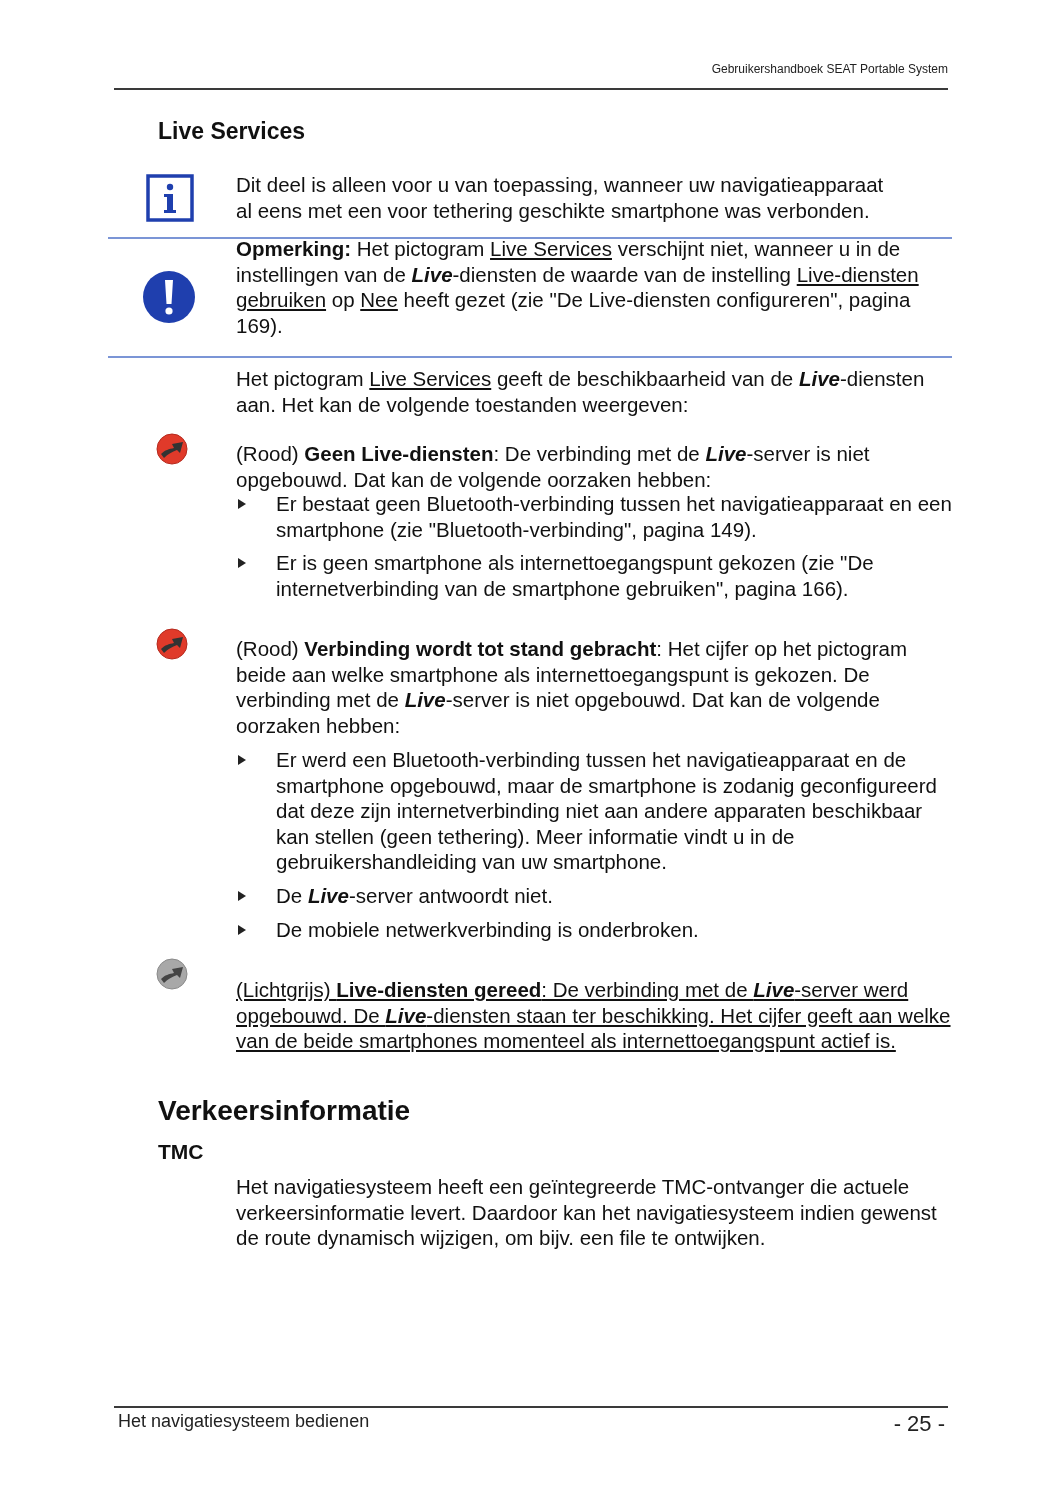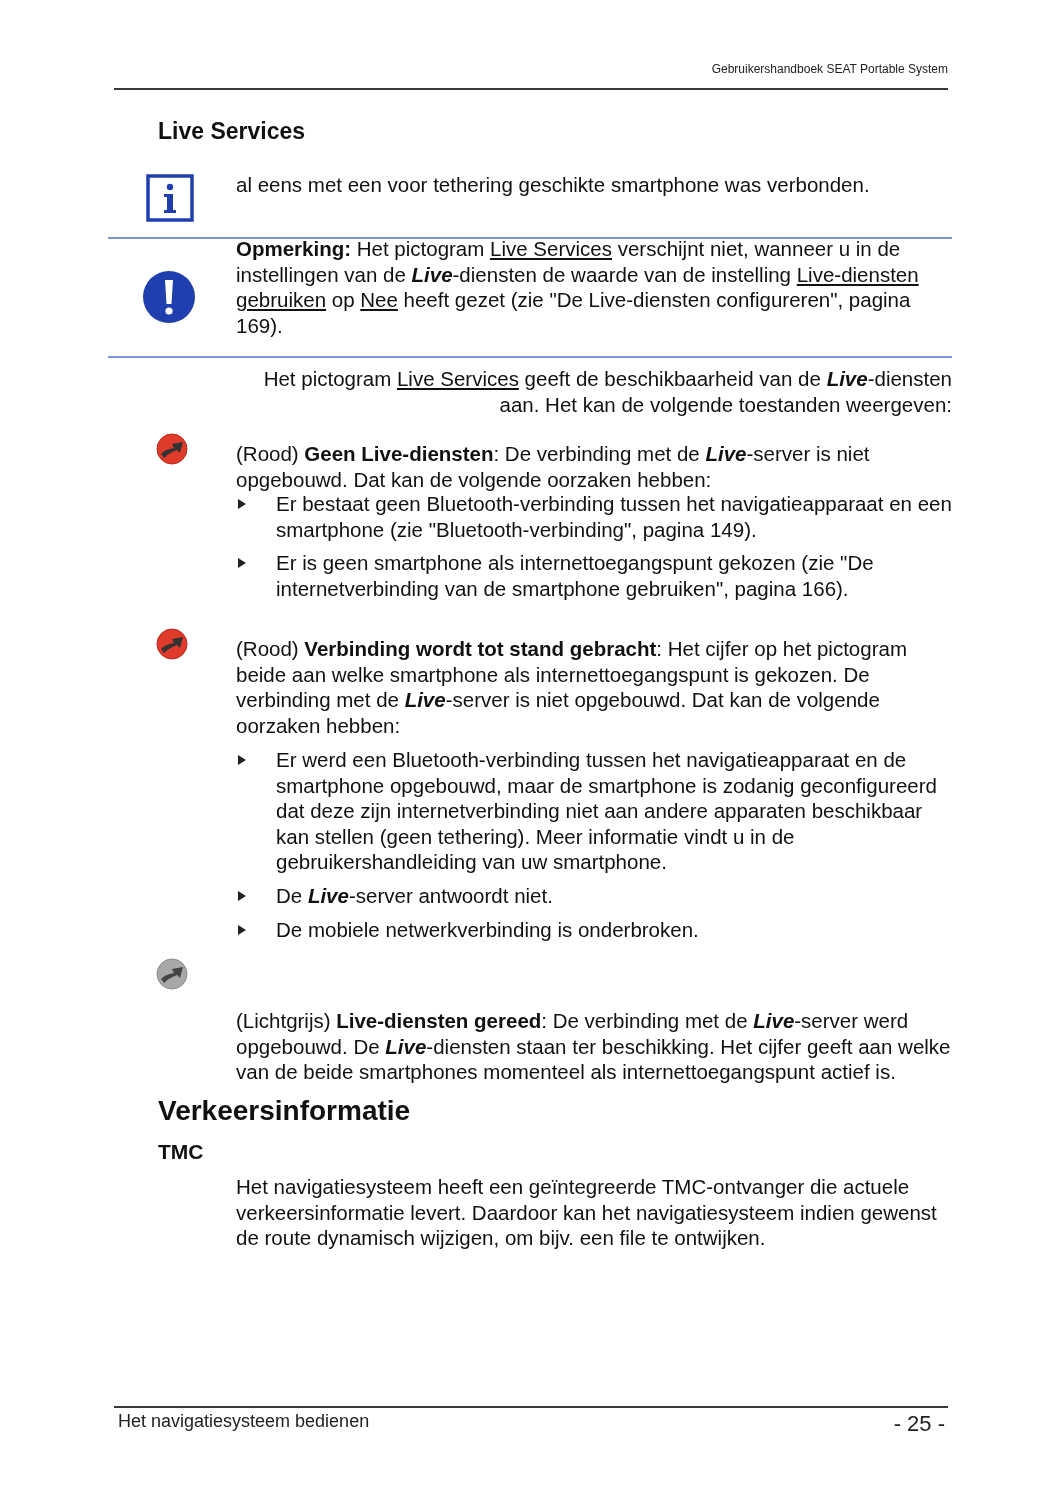--- a/index.html
+++ b/index.html
@@ -62,39 +62,40 @@
 <div class="h1" style="top:118px;">Live Services</div>
 
 <div class="icon" style="left:146px; top:174px;">
   <svg width="48" height="48" viewBox="0 0 48 48">
     <rect x="2" y="2" width="44" height="44" fill="#fff" stroke="#1f3fae" stroke-width="3.5"></rect>
     <circle cx="24" cy="13" r="3.2" fill="#1f3fae"></circle>
     <path d="M18 20 H27 V36 H30 V39 H18 V36 H21 V23 H18 Z" fill="#1f3fae"></path>
   </svg>
 </div>
 <div class="body-text" style="top:172px;">
+  <div>Dit deel is alleen voor u van toepassing, wanneer uw navigatieapparaat</div>
   <div>al eens met een voor tethering geschikte smartphone was verbonden.</div>
 </div>
 
 <div class="blue-rule" style="top:237px;"></div>
 
 <div class="icon" style="left:142px; top:270px;">
   <svg width="54" height="54" viewBox="0 0 54 54">
     <circle cx="27" cy="27" r="26" fill="#1f3fae"></circle>
     <path d="M23 10 H31 L29.5 34 H24.5 Z" fill="#fff"></path>
     <circle cx="27" cy="41" r="3.6" fill="#fff"></circle>
   </svg>
 </div>
 <div class="body-text" style="top:236px;">
   <span class="b">Opmerking:</span><span> Het pictogram </span><span class="u">Live Services</span><span> verschijnt niet, wanneer u in de instellingen van de </span><span class="bi">Live</span><span>-diensten de waarde van de instelling </span><span class="u">Live-diensten gebruiken</span><span> op </span><span class="u">Nee</span><span> heeft gezet (zie "De Live-diensten configureren", pagina 169).</span>
 </div>
 
 <div class="blue-rule" style="top:356px;"></div>
 
-<div class="body-text" style="top:366px;text-align:right;">
+<div class="body-text" style="top:366px;">
   <span>Het pictogram </span><span class="u">Live Services</span><span> geeft de beschikbaarheid van de </span><span class="bi">Live</span><span>-diensten aan. Het kan de volgende toestanden weergeven:</span>
 </div>
 
 <div class="icon" style="left:156px; top:433px;">
   <svg width="32" height="32" viewBox="0 0 32 32">
     <circle cx="16" cy="16" r="15" fill="#e03a2a" stroke="#b52a1e" stroke-width="1"></circle>
     <path d="M5 21 C9 17 13 16 18 15 L16 11 L27 9 L24 20 L21 17 C16 19 12 21 8 25 Z" fill="#333"></path>
   </svg>
 </div>
 <div class="body-text" style="top:441px;">
@@ -119,21 +120,21 @@
   <li><span class="arrow"></span><span>De </span><span class="bi">Live</span><span>-server antwoordt niet.</span></li>
   <li><span class="arrow"></span><span>De mobiele netwerkverbinding is onderbroken.</span></li>
 </ul>
 
 <div class="icon" style="left:156px; top:958px;">
   <svg width="32" height="32" viewBox="0 0 32 32">
     <circle cx="16" cy="16" r="15" fill="#a8a8a8" stroke="#8a8a8a" stroke-width="1"></circle>
     <path d="M5 21 C9 17 13 16 18 15 L16 11 L27 9 L24 20 L21 17 C16 19 12 21 8 25 Z" fill="#444"></path>
   </svg>
 </div>
-<div class="body-text" style="top:1008px;">
+<div class="body-text" style="top:977px;text-decoration:underline;">
   <span>(Lichtgrijs) </span><span class="b">Live-diensten gereed</span><span>: De verbinding met de </span><span class="bi">Live</span><span>-server werd opgebouwd. De </span><span class="bi">Live</span><span>-diensten staan ter beschikking. Het cijfer geeft aan welke van de beide smartphones momenteel als internettoegangspunt actief is.</span>
 </div>
 
 <div class="h1" style="top:1095px; font-size:28px;">Verkeersinformatie</div>
 <div class="h2" style="top:1140px;">TMC</div>
 <div class="body-text" style="top:1174px;">Het navigatiesysteem heeft een geïntegreerde TMC-ontvanger die actuele verkeersinformatie levert. Daardoor kan het navigatiesysteem indien gewenst de route dynamisch wijzigen, om bijv. een file te ontwijken.</div>
 
 <div class="footer-rule"></div>
 <div class="footer-left">Het navigatiesysteem bedienen</div>
 <div class="footer-right">- 25 -</div>

